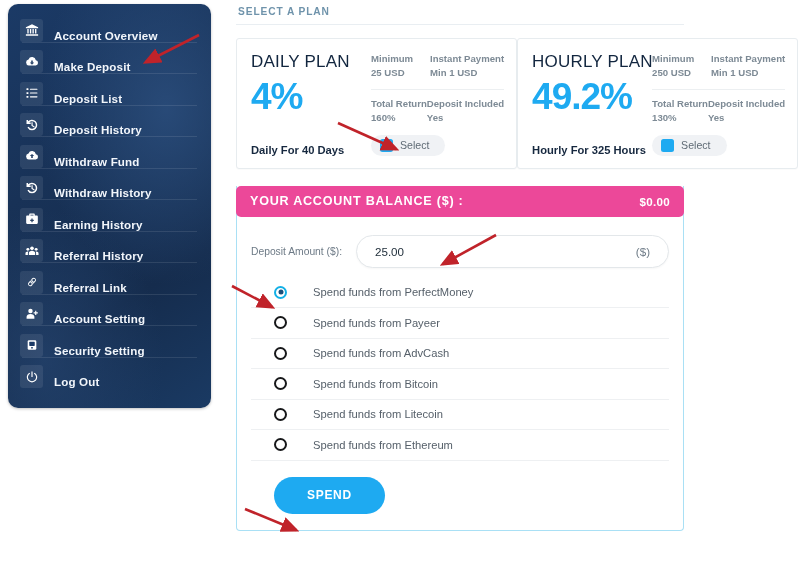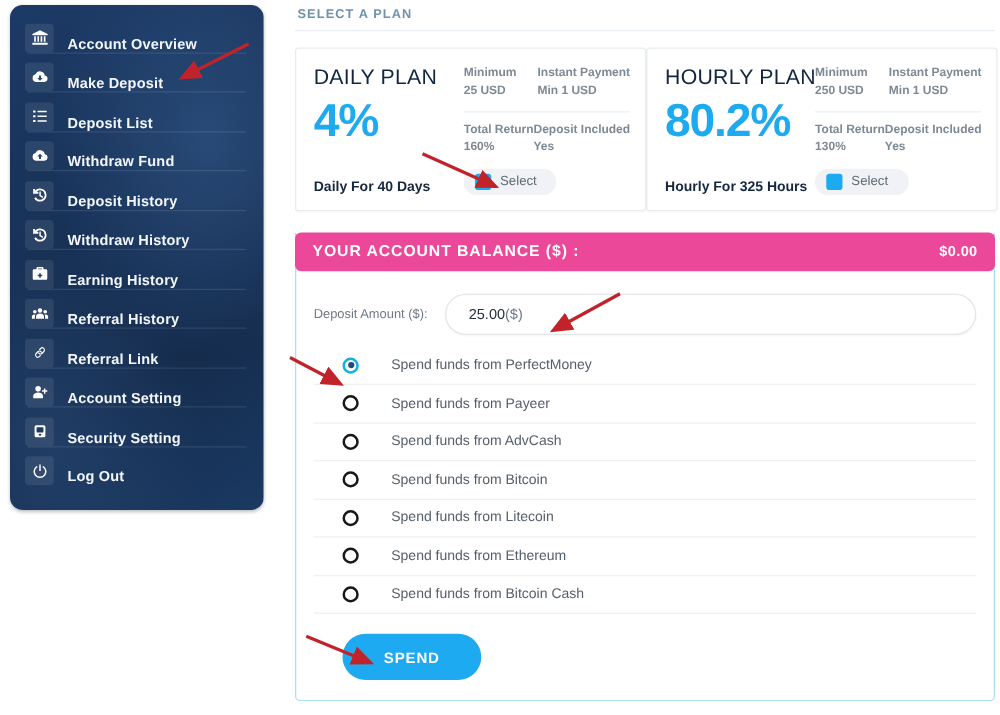--- a/index.html
+++ b/index.html
@@ -45,21 +45,21 @@
   .nav-icon svg { display: block; }
   .nav-label {
     color: #f2f6fb;
     font-size: 11.6px;
     font-weight: 700;
     letter-spacing: .15px;
     white-space: nowrap;
   }
 
   
-  .main { position: absolute; left: 236px; top: 0; width: 560px; height: 572px; }
+  .main { position: absolute; left: 236px; top: 0; width: 448px; height: 572px; }
 
   .section-title {
     color: #6f93ab;
     font-size: 10.2px;
     font-weight: 700;
     letter-spacing: .9px;
     padding: 6px 2px 7px 2px;
   }
   .title-rule { height: 1px; background: #e9eef2; margin-bottom: 13px; }
 
@@ -151,21 +151,21 @@
   .panel-inner { padding: 12px 14px 0 14px; }
 
   .deposit-row { display: flex; align-items: center; gap: 14px; padding: 6px 0 10px 0; }
   .deposit-label { color: #6d7a86; font-size: 10.3px; white-space: nowrap; flex: 0 0 auto; }
   .deposit-field {
     flex: 1 1 auto;
     height: 33px;
     border: 1px solid #e3e7ea;
     border-radius: 17px;
     background: #fff;
-    display: flex; align-items: center; 
+    display: flex; align-items: center; justify-content: space-between;
     padding: 0 18px 0 18px;
     box-shadow: 0 1px 2px rgba(0,0,0,.035);
     cursor: text;
   }
   .deposit-value { color: #22303c; font-size: 11.6px; font-weight: 400; }
   .deposit-suffix { color: #6d7a86; font-size: 11.6px; }
 
   
   .methods { padding-bottom: 2px; }
   .method {
@@ -246,32 +246,32 @@
             <rect x="8.4" y="11.1" width="13" height="1.9" rx=".9"></rect>
             <rect x="2.5" y="17" width="3.4" height="3" rx=".6"></rect>
             <rect x="8.4" y="17.6" width="13" height="1.9" rx=".9"></rect>
           </svg>
         </span>
         <span class="nav-label">Deposit List</span>
       </div>
       <div class="nav-item">
         <span class="nav-icon">
           <svg width="14" height="14" viewBox="0 0 24 24" fill="#ffffff">
+            <path d="M12 3a9 9 0 0 1 0 18 9 9 0 0 1-7.9-4.7l2.3-1.2A6.4 6.4 0 1 0 12 5.6c-1.9 0-3.6.8-4.8 2.1h2.6v2.6H2.6V3.6h2.6v2.1A8.95 8.95 0 0 1 12 3zm-.9 4.2h2v5.1l3.5 2.1-1 1.7-4.5-2.7V7.2z"></path>
+          </svg>
+        </span>
+        <span class="nav-label">Deposit History</span>
+      </div>
+      <div class="nav-item">
+        <span class="nav-icon">
+          <svg width="14" height="14" viewBox="0 0 24 24" fill="#ffffff">
             <path d="M18.6 9.1A6.6 6.6 0 0 0 6 7.6 5.3 5.3 0 0 0 6.3 18h12a4.5 4.5 0 0 0 .3-8.9zM12 8.4l3.8 3.8h-2.4v3.4h-2.8v-3.4H8.2L12 8.4z"></path>
           </svg>
         </span>
         <span class="nav-label">Withdraw Fund</span>
-      </div>
-      <div class="nav-item">
-        <span class="nav-icon">
-          <svg width="14" height="14" viewBox="0 0 24 24" fill="#ffffff">
-            <path d="M12 3a9 9 0 0 1 0 18 9 9 0 0 1-7.9-4.7l2.3-1.2A6.4 6.4 0 1 0 12 5.6c-1.9 0-3.6.8-4.8 2.1h2.6v2.6H2.6V3.6h2.6v2.1A8.95 8.95 0 0 1 12 3zm-.9 4.2h2v5.1l3.5 2.1-1 1.7-4.5-2.7V7.2z"></path>
-          </svg>
-        </span>
-        <span class="nav-label">Deposit History</span>
       </div>
       <div class="nav-item">
         <span class="nav-icon">
           <svg width="14" height="14" viewBox="0 0 24 24" fill="#ffffff">
             <path d="M12 3a9 9 0 0 1 0 18 9 9 0 0 1-7.9-4.7l2.3-1.2A6.4 6.4 0 1 0 12 5.6c-1.9 0-3.6.8-4.8 2.1h2.6v2.6H2.6V3.6h2.6v2.1A8.95 8.95 0 0 1 12 3zm-.9 4.2h2v5.1l3.5 2.1-1 1.7-4.5-2.7V7.2z"></path>
           </svg>
         </span>
         <span class="nav-label">Withdraw History</span>
       </div>
       <div class="nav-item">
@@ -373,21 +373,21 @@
                   </svg>
                 </span>
                 <span class="select-txt">Select</span>
               </div>
             </div>
           </div>
         </div>
         <div class="plan-card">
           <div class="plan-left">
             <div class="plan-name">HOURLY PLAN</div>
-            <div class="plan-pct">80.2%</div>
+            <div class="plan-pct">49.2%</div>
             <div class="plan-sub">Hourly For 325 Hours</div>
           </div>
           <div class="plan-right">
             <div class="stat-row">
               <div class="stat">
                 <div class="stat-k">Minimum</div>
                 <div class="stat-v">250 USD</div>
               </div>
               <div class="stat">
                 <div class="stat-k">Instant Payment</div>
@@ -447,24 +447,20 @@
               <span class="radio"></span>
               <span class="method-label">Spend funds from Bitcoin</span>
             </div>
             <div class="method">
               <span class="radio"></span>
               <span class="method-label">Spend funds from Litecoin</span>
             </div>
             <div class="method">
               <span class="radio"></span>
               <span class="method-label">Spend funds from Ethereum</span>
-            </div>
-            <div class="method">
-              <span class="radio"></span>
-              <span class="method-label">Spend funds from Bitcoin Cash</span>
             </div>
           </div>
 
         <div class="spend-row">
           <button class="spend-btn">SPEND</button>
         </div>
       </div>
     </div>
   </div>
 

